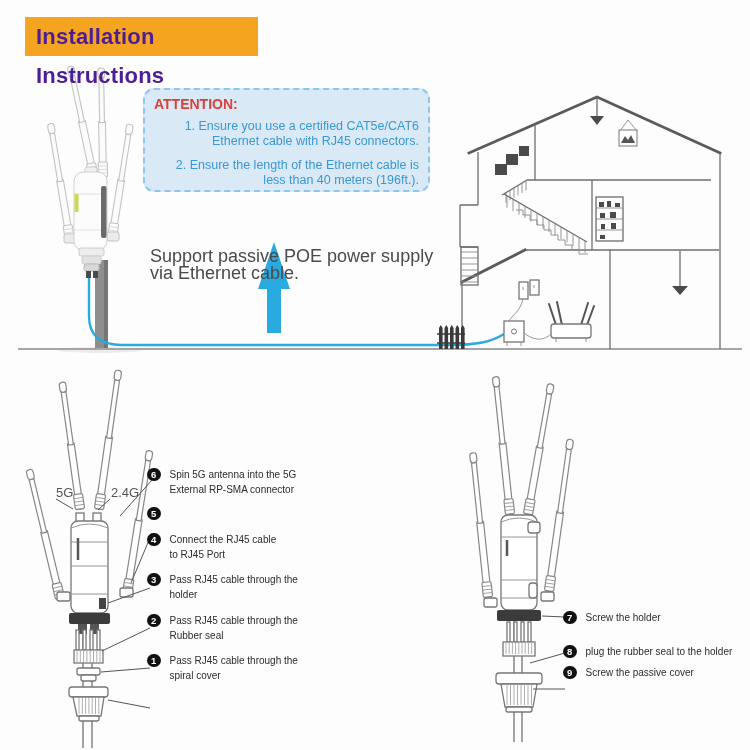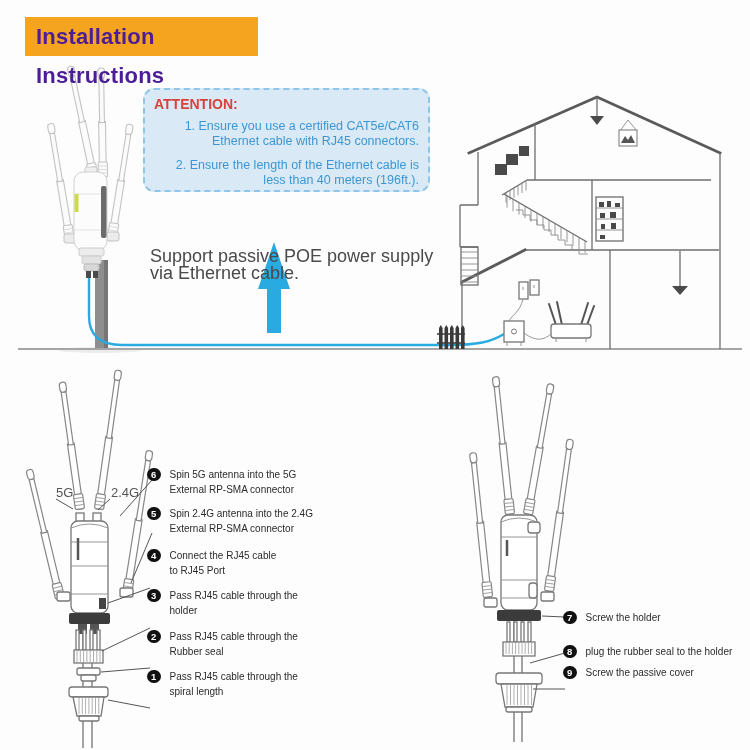--- a/index.html
+++ b/index.html
@@ -334,37 +334,36 @@
   <div class="freq-label" style="left:45px;top:485px">5G</div>
   <div class="freq-label" style="left:100px;top:485px">2.4G</div>
 
   <div class="steps steps-left">
     <div class="step">
       <span class="num">6</span>
       <span class="txt">Spin 5G antenna into the 5G External RP-SMA connector</span>
     </div>
     <div class="step">
       <span class="num">5</span>
-      <span class="txt">Spin 2.4G antenna into the 2.4G External RP-SMA connector</span>
     </div>
     <div class="step">
       <span class="num">4</span>
       <span class="txt">Connect the RJ45 cable to RJ45 Port</span>
     </div>
     <div class="step">
       <span class="num">3</span>
       <span class="txt">Pass RJ45 cable through the holder</span>
     </div>
     <div class="step">
       <span class="num">2</span>
       <span class="txt">Pass RJ45 cable through the Rubber seal</span>
     </div>
     <div class="step">
       <span class="num">1</span>
-      <span class="txt">Pass RJ45 cable through the spiral length</span>
+      <span class="txt">Pass RJ45 cable through the spiral cover</span>
     </div>
   </div>
 
   <div class="steps steps-right">
     <div class="step">
       <span class="num">7</span>
       <span class="txt">Screw the holder</span>
     </div>
     <div class="step">
       <span class="num">8</span>

